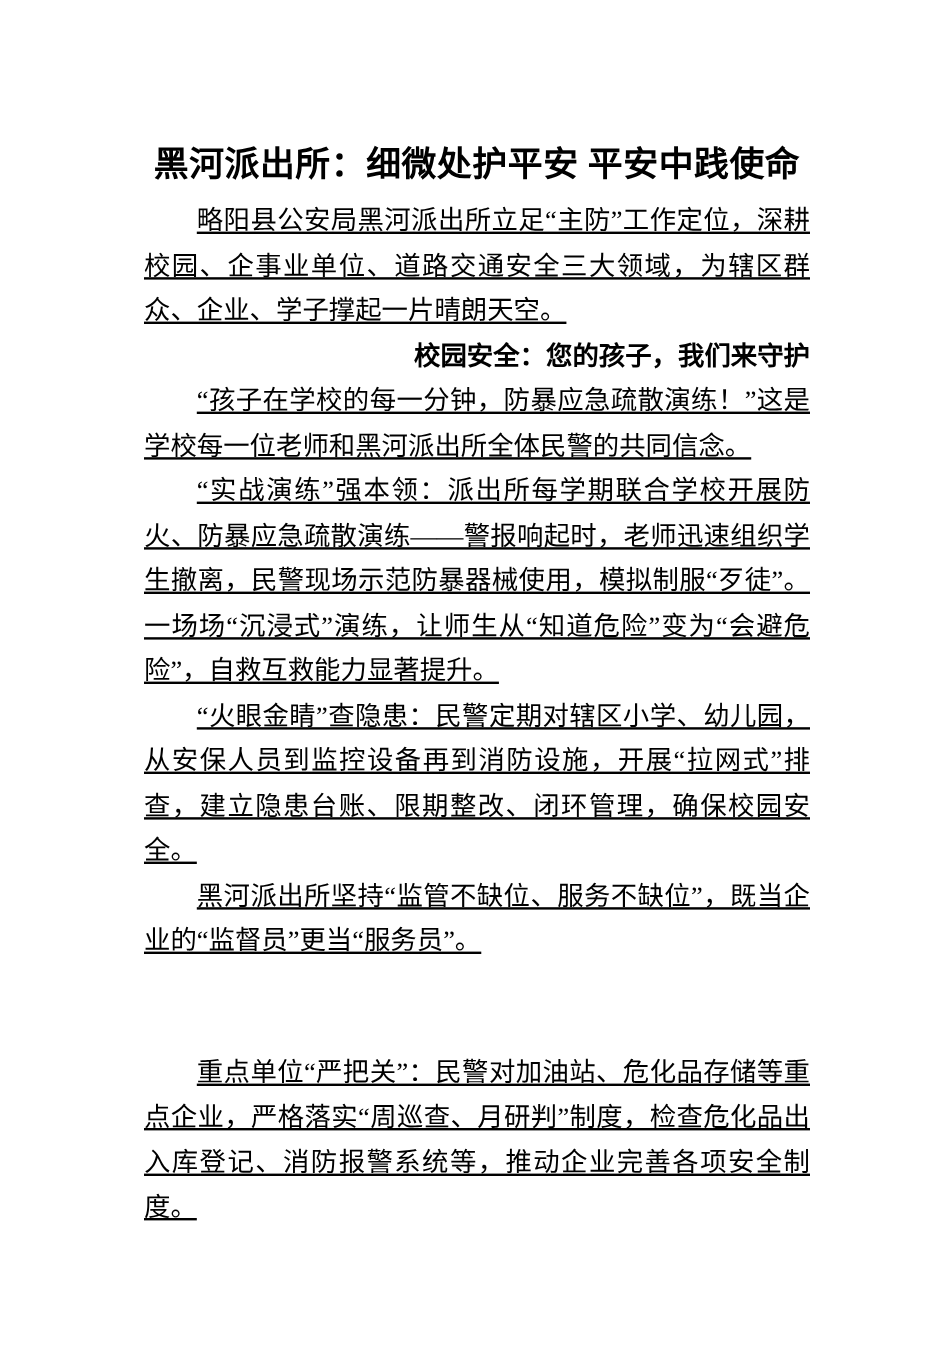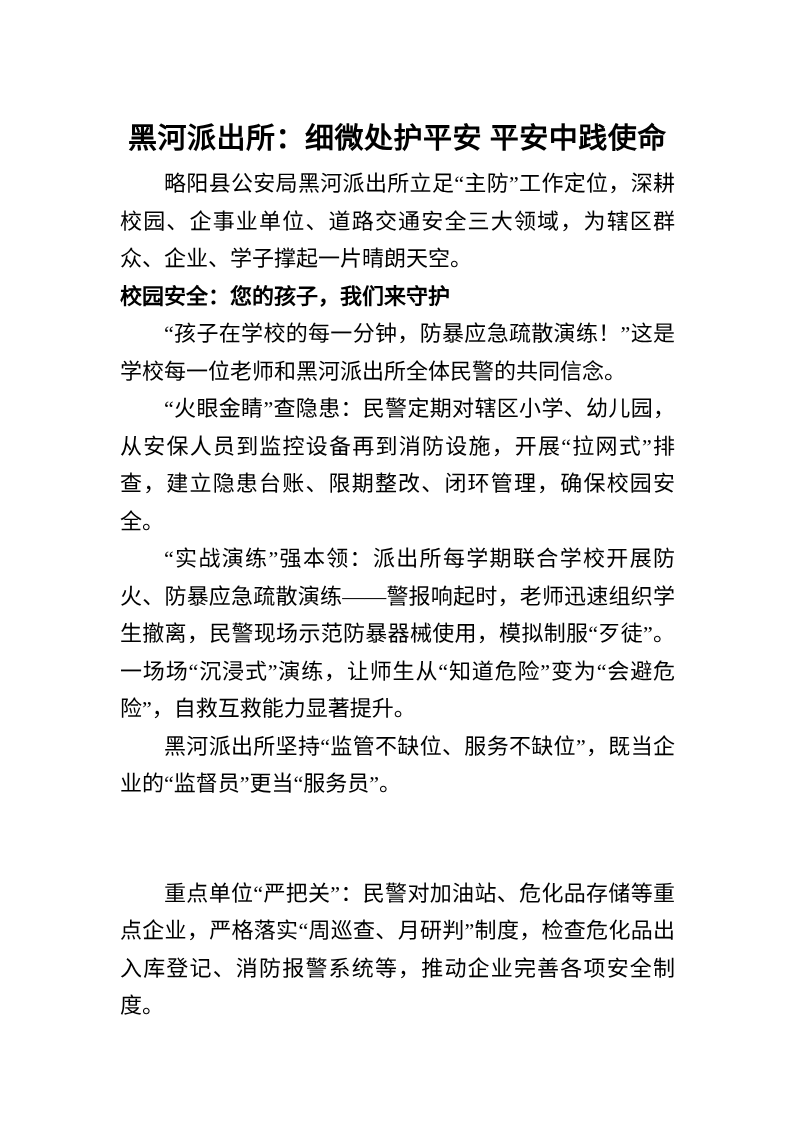--- a/index.html
+++ b/index.html
@@ -29,49 +29,50 @@
     font-family: "Liberation Serif", "DejaVu Serif", serif;
   }
   .doc-paragraph {
     margin: 0;
     font-size: 22px;
     line-height: 37.5px;
     text-align: justify;
     text-justify: inter-ideograph;
     text-indent: 2em;
     font-family: "Liberation Serif", "DejaVu Serif", serif;
+    text-decoration: underline;
   }
   .doc-heading {
     margin: 0;
     font-size: 22px;
     line-height: 37.5px;
     font-weight: bold;
-    text-align: left;
+    text-align: right;
     text-indent: 0;
     font-family: "Liberation Sans", "DejaVu Sans", sans-serif;
   }
   .doc-spacer {
     height: 72px;
   }
 </style>
 </head>
 <body>
 
 <div class="page">
   <h1 class="doc-title">黑河派出所：细微处护平安 平安中践使命</h1>
 
   <p class="doc-paragraph">略阳县公安局黑河派出所立足“主防”工作定位，深耕校园、企事业单位、道路交通安全三大领域，为辖区群众、企业、学子撑起一片晴朗天空。</p>
 
   <h2 class="doc-heading">校园安全：您的孩子，我们来守护</h2>
 
   <p class="doc-paragraph">“孩子在学校的每一分钟，防暴应急疏散演练！”这是学校每一位老师和黑河派出所全体民警的共同信念。</p>
 
+  <p class="doc-paragraph">“实战演练”强本领：派出所每学期联合学校开展防火、防暴应急疏散演练——警报响起时，老师迅速组织学生撤离，民警现场示范防暴器械使用，模拟制服“歹徒”。一场场“沉浸式”演练，让师生从“知道危险”变为“会避危险”，自救互救能力显著提升。</p>
+
   <p class="doc-paragraph">“火眼金睛”查隐患：民警定期对辖区小学、幼儿园，从安保人员到监控设备再到消防设施，开展“拉网式”排查，建立隐患台账、限期整改、闭环管理，确保校园安全。</p>
-
-  <p class="doc-paragraph">“实战演练”强本领：派出所每学期联合学校开展防火、防暴应急疏散演练——警报响起时，老师迅速组织学生撤离，民警现场示范防暴器械使用，模拟制服“歹徒”。一场场“沉浸式”演练，让师生从“知道危险”变为“会避危险”，自救互救能力显著提升。</p>
 
 
   <p class="doc-paragraph">黑河派出所坚持“监管不缺位、服务不缺位”，既当企业的“监督员”更当“服务员”。</p>
 
   <div class="doc-spacer"></div>
 
   <p class="doc-paragraph">重点单位“严把关”：民警对加油站、危化品存储等重点企业，严格落实“周巡查、月研判”制度，检查危化品出入库登记、消防报警系统等，推动企业完善各项安全制度。</p>
 </div>
 
 </body></html>

